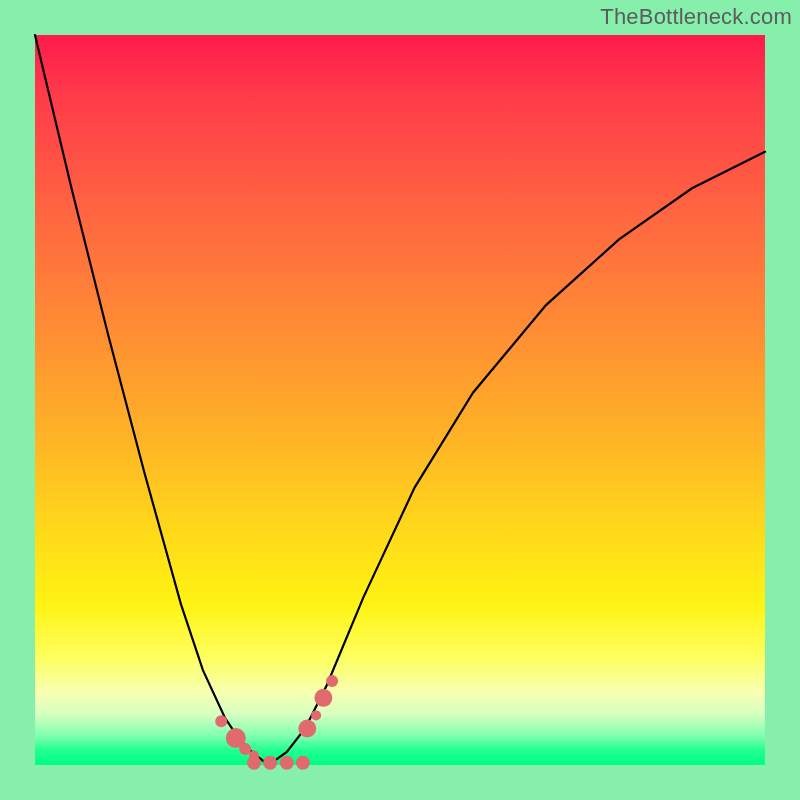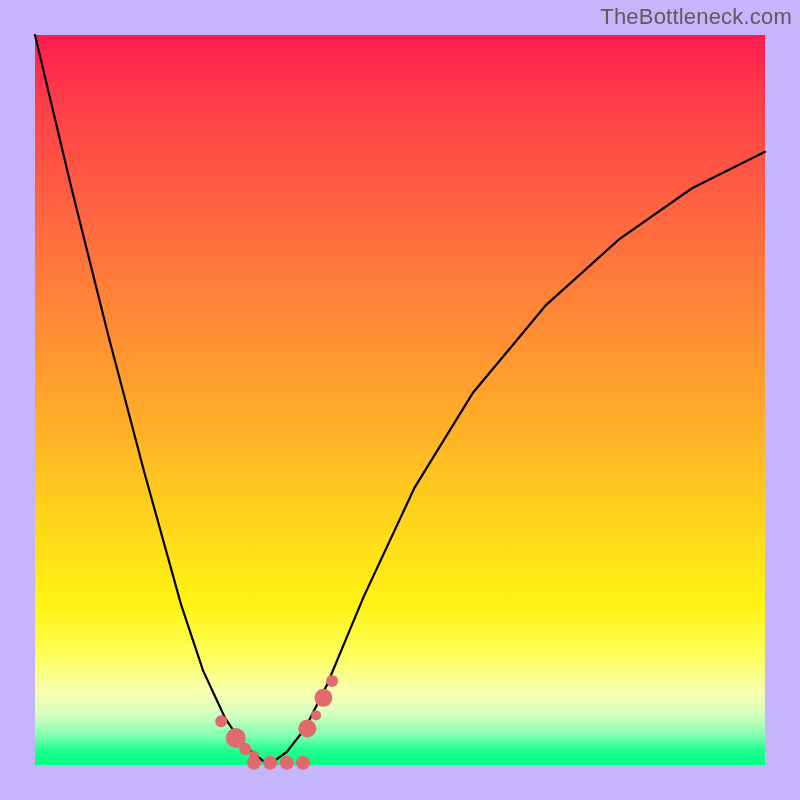--- a/index.html
+++ b/index.html
@@ -10,21 +10,21 @@
     overflow: hidden;
     background: #000;
     font-family: Arial, Helvetica, sans-serif;
   }
   .frame {
     position: absolute;
     left: 0;
     top: 0;
     width: 800px;
     height: 800px;
-    background: #c4b5fd;
+    background: #86efac;
   }
   .plot {
     position: absolute;
     left: 35px;
     top: 35px;
     width: 730px;
     height: 730px;
     
     background: linear-gradient(
       to bottom,

